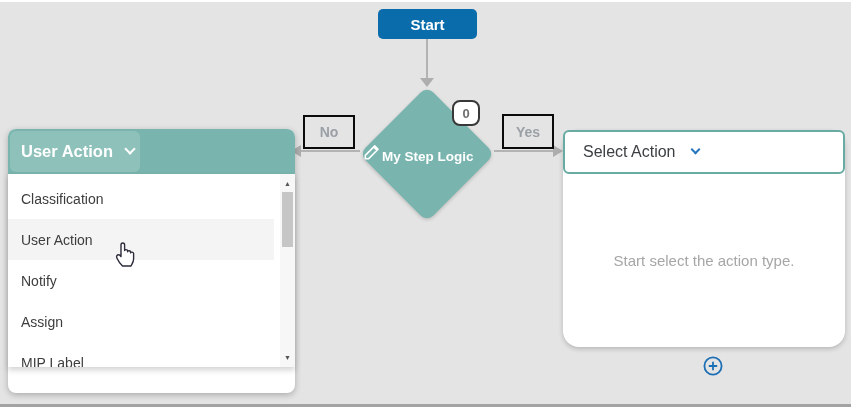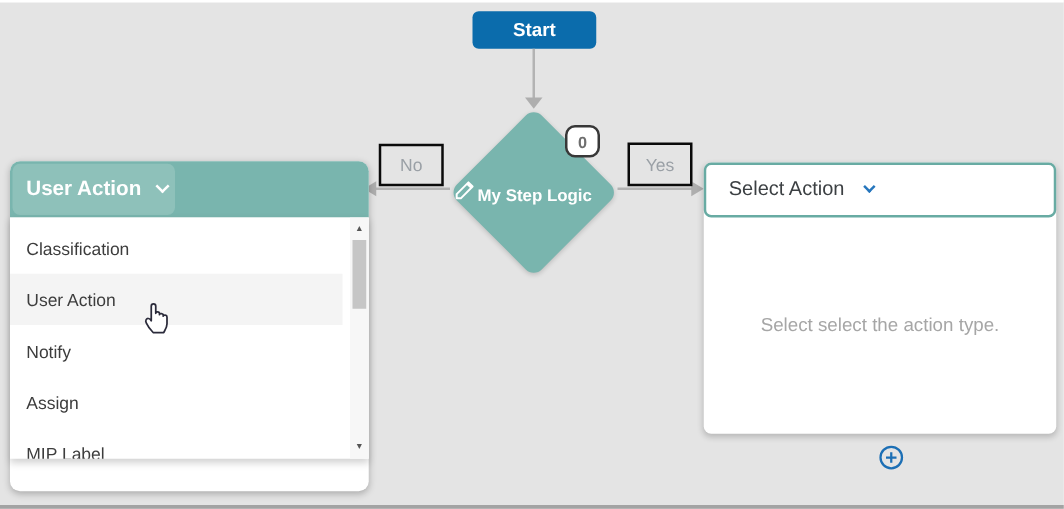--- a/index.html
+++ b/index.html
@@ -41,21 +41,21 @@
   .arrow-right{
     position:absolute; left:553px; top:143px; width:0; height:0;
     border-top:6px solid transparent; border-bottom:6px solid transparent;
     border-left:10px solid #aeaeae;
   }
   
   .branch-box{
     position:absolute; width:52px; height:34px;
     border:2px solid #0a0a0a; background:#e4e4e4;
     display:flex; align-items:center; justify-content:center;
-    color:#9aa0a6; font-size:14px;
+    color:#9aa0a6; font-size:14px;font-weight:bold;
   }
   .branch-no{ left:303px; top:113px; }
   .branch-yes{ left:502px; top:112px; height:35px; }
   
   .diamond{
     position:absolute; left:379px; top:104px; width:96px; height:96px;
     background:#79b5ae; border-radius:9px; transform:rotate(45deg);
     box-shadow:1px 1px 4px rgba(0,0,0,0.18); cursor:pointer;
   }
   .diamond-content{
@@ -118,21 +118,21 @@
   }
   .scroll-up{ top:2px; }
   .scroll-down{ bottom:2px; }
   .scroll-thumb{
     position:absolute; left:2px; top:18px; width:11px; height:55px;
     background:#c6c6c6; cursor:pointer;
   }
   
   .right-card{
     position:absolute; left:563px; top:128px; width:282px; height:217px;
-    background:#fff; border-radius:6px;
+    background:#fff; border-radius:16px;
     box-shadow:0 2px 5px rgba(0,0,0,0.2);
   }
   .right-header{
     position:absolute; left:0; top:0; width:282px; height:44px;
     background:#fff; border:2px solid #68aba3; border-radius:6px;
     display:flex; align-items:center; padding-left:18px; cursor:pointer;
   }
   .right-header-label{ color:#3c4043; font-size:16px; }
   .chev-blue{
     display:inline-block; width:7px; height:7px;
@@ -200,21 +200,21 @@
         <div class="scroll-arrow scroll-down">▼</div>
       </div>
     </div>
   </div>
 
   <div class="right-card">
     <div class="right-header">
       <span class="right-header-label">Select Action</span>
       <span class="chev-blue"></span>
     </div>
-    <div class="placeholder-text">Select select the action type.</div>
+    <div class="placeholder-text">Start select the action type.</div>
   </div>
 
   <button class="add-btn">
     <span>
       <svg width="22" height="22" viewBox="0 0 22 22">
         <circle cx="11" cy="11" r="8.6" fill="none" stroke="#1c6fb5" stroke-width="1.8"></circle>
         <path d="M11 6.8v8.4 M6.8 11h8.4" stroke="#1c6fb5" stroke-width="1.8"></path>
       </svg>
     </span>
   </button>

